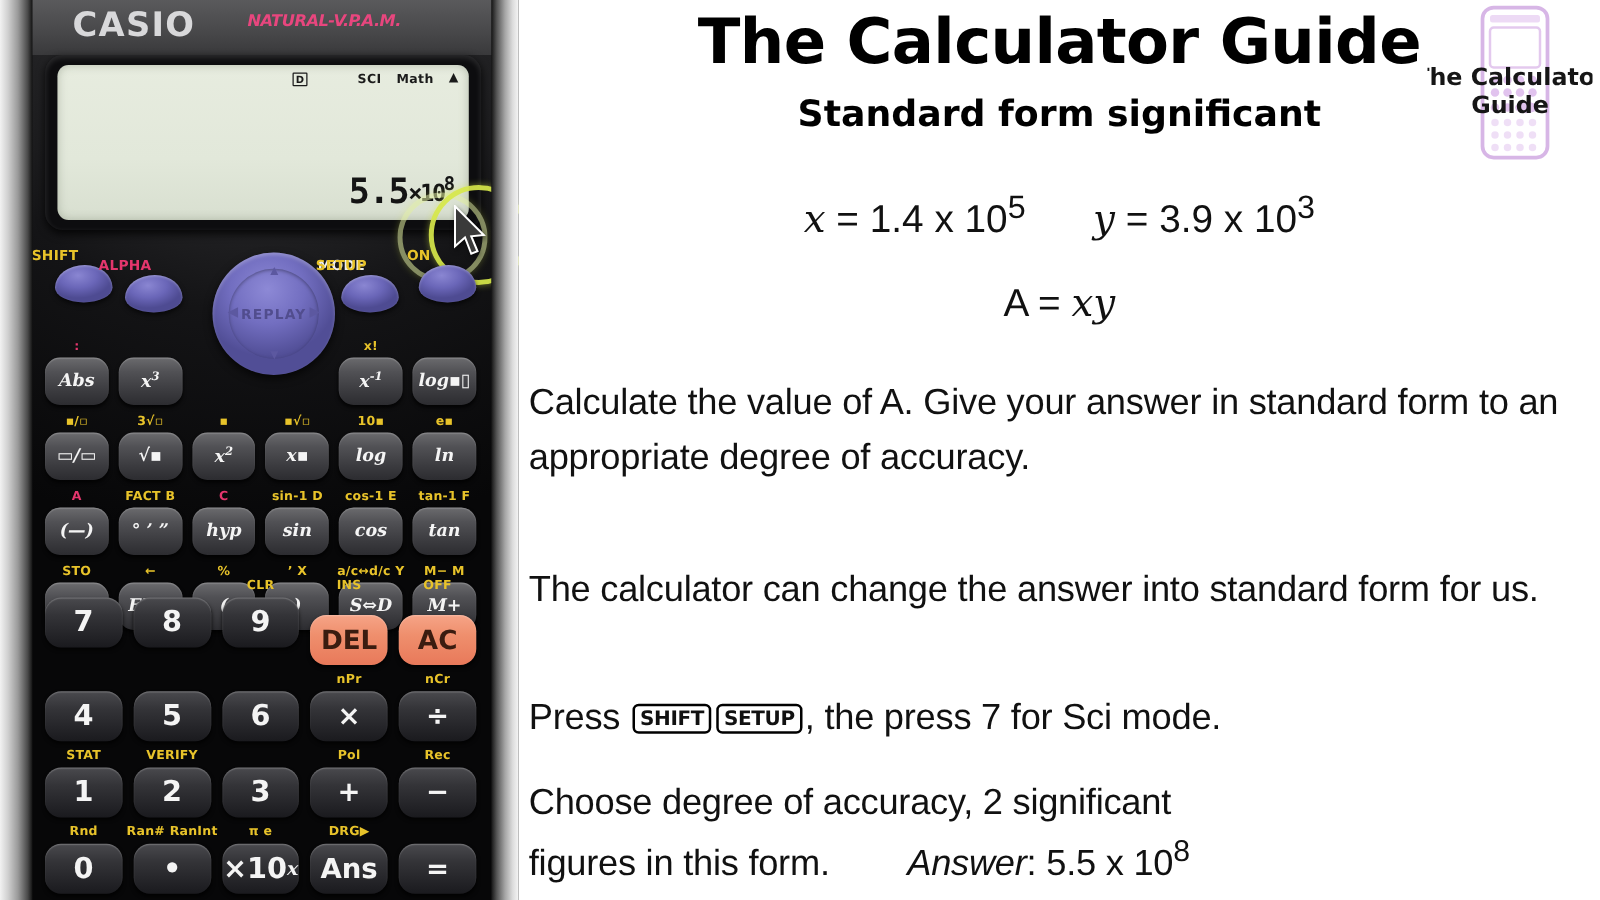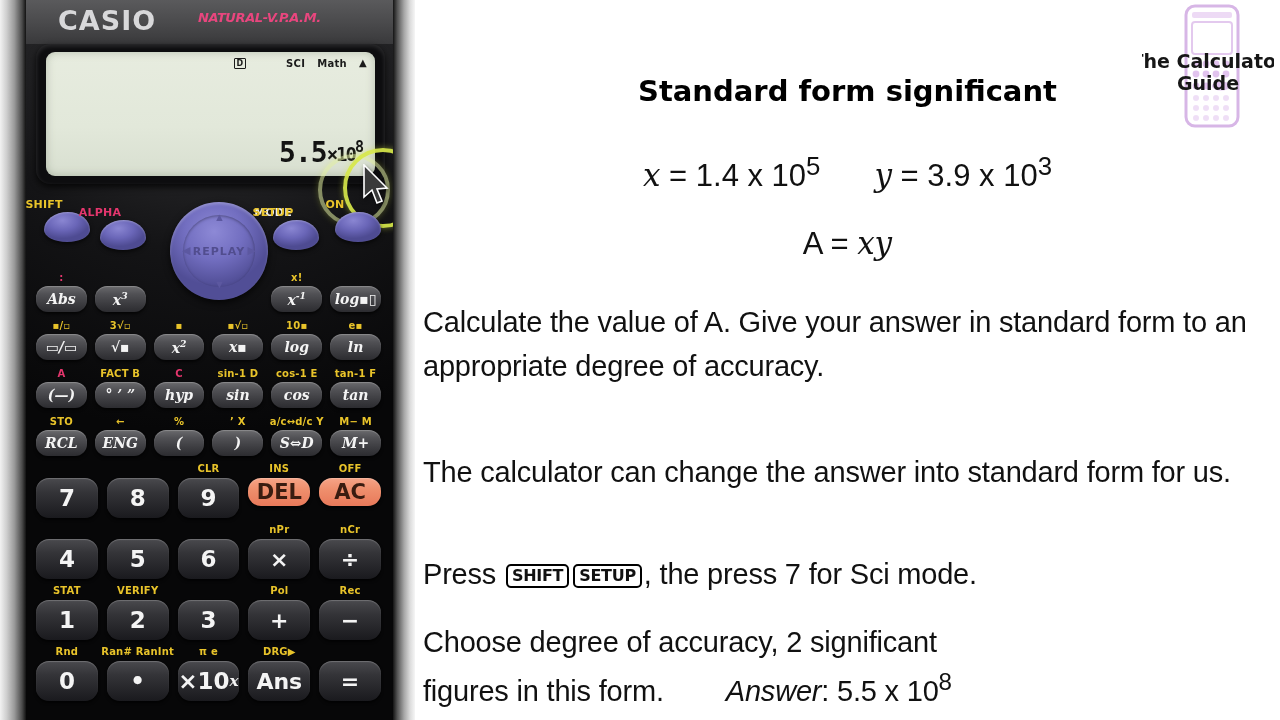--- a/index.html
+++ b/index.html
@@ -140,32 +140,33 @@
   }
   .subcap .y{color:#e8c32a;}
   .subcap .r{color:#e4366d;}
   .key{
     position:relative;display:flex;align-items:center;justify-content:center;
     background:linear-gradient(to bottom,#6b6b6e 0%,#515155 30%,#3b3b3f 70%,#2c2c30 100%);
     border-radius:11px;color:#f4f4f4;font-weight:700;
     box-shadow:0 2px 3px rgba(0,0,0,.7), inset 0 1px 1px rgba(255,255,255,.22);
     font-family:"DejaVu Sans",sans-serif;
   }
-  .key.fn{height:26px;font-size:14px;border-radius:12px;}
+  .key.fn{height:38px;font-size:14px;border-radius:12px;}
   .key.num{
     height:40px;font-size:23px;border-radius:13px;
     background:linear-gradient(to bottom,#4a4a4e 0%,#343438 35%,#242428 75%,#1a1a1e 100%);
   }
   .key.op{
     height:40px;font-size:22px;border-radius:13px;
     background:linear-gradient(to bottom,#4a4a4e 0%,#343438 35%,#242428 75%,#1a1a1e 100%);
   }
   .key.del,.key.ac{
-    height:28px;font-size:21px;border-radius:13px;color:#3a1c10;
+    height:40px;font-size:21px;border-radius:13px;color:#3a1c10;
     background:linear-gradient(to bottom,#f6a487 0%,#ef8f6d 40%,#e8795a 100%);
+    margin-top:14px;
   }
   .sup{font-size:.66em;vertical-align:super;}
   .ital{font-style:italic;font-family:"DejaVu Serif",serif;}
 
   
   .content{
     position:absolute;left:415px;top:0;width:865px;height:720px;background:#fff;
   }
   .title{
     position:absolute;left:0;right:0;top:4px;text-align:center;
@@ -480,20 +481,21 @@
           </div>
         </div>
 
     </div>
     <div class="bevel-left"></div>
     <div class="bevel-right"></div>
   </div>
 
   <div class="content">
 
+    <div class="title">The Calculator Guide</div>
     <div class="subtitle">Standard form significant</div>
 
     <svg class="logo" viewBox="0 0 132 128">
       <g opacity="0.62">
         <rect x="44" y="4" width="52" height="120" rx="9" fill="none" stroke="#c08ad8" stroke-width="3"></rect>
         <rect x="50" y="10" width="40" height="6" rx="2" fill="#e3c5ef"></rect>
         <rect x="50" y="20" width="40" height="32" rx="3" fill="none" stroke="#d3a9e4" stroke-width="2"></rect>
         <g fill="#cf9fe4">
           <circle cx="54" cy="62" r="3.4"></circle>
             <circle cx="64" cy="62" r="3.4"></circle>

